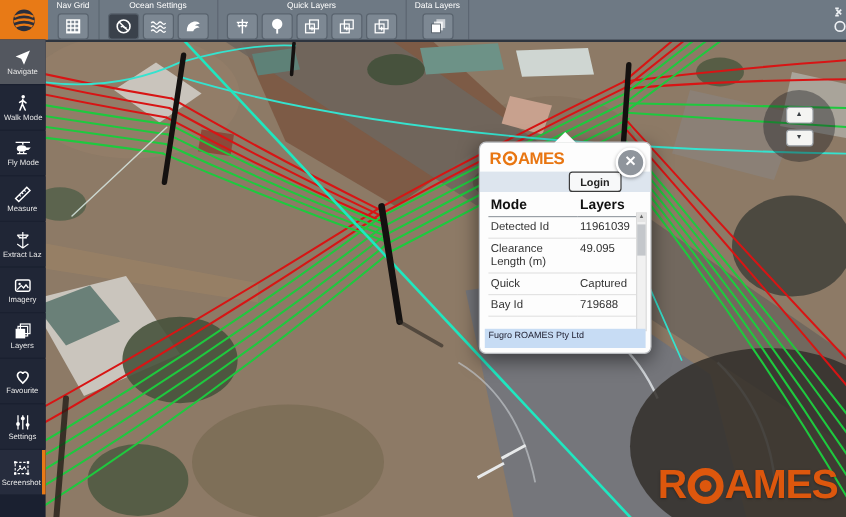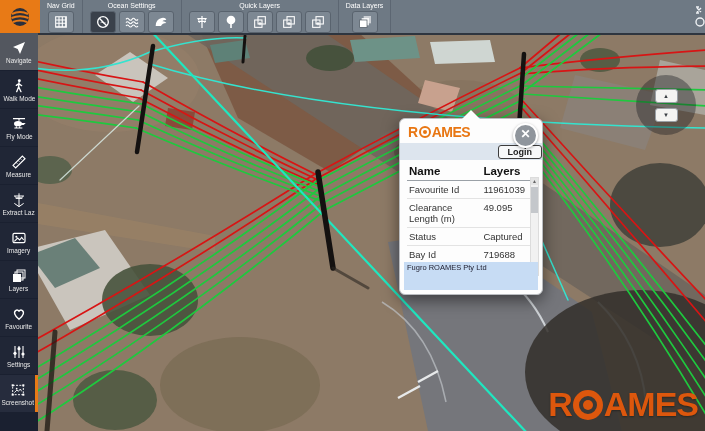--- a/index.html
+++ b/index.html
@@ -43,31 +43,31 @@
     border:1px solid #b9bcc0;border-radius:6px;box-shadow:0 5px 16px rgba(0,0,0,.5);z-index:40;}
   .popup .callout{position:absolute;top:-9px;left:62px;width:0;height:0;
     border-left:9px solid transparent;border-right:9px solid transparent;border-bottom:9px solid #fdfdfd;}
   .phead{padding:5px 8px 1px 8px;display:flex;align-items:center;}
   .brand{color:#e87612;font-weight:bold;font-size:14px;letter-spacing:-0.5px;display:flex;align-items:center;}
   .brand .bo{width:8px;height:8px;border:2.5px solid #e87612;border-radius:50%;position:relative;margin:0 1px;display:inline-block;}
   .brand .bo::after{content:"";position:absolute;left:2px;top:2px;width:4px;height:4px;background:#e87612;border-radius:50%;}
   .closebtn{position:absolute;top:4px;right:4px;width:21px;height:21px;border-radius:50%;
     background:#8f959c;border:2px solid #fff;box-shadow:0 1px 3px rgba(0,0,0,.35);
     color:#fff;font-weight:bold;font-size:12px;line-height:18px;text-align:center;}
-  .loginrow{background:#dde5ee;height:17px;display:flex;justify-content:flex-end;align-items:center;padding-right:0;margin-top:2px;}
+  .loginrow{background:#dde5ee;height:17px;display:flex;justify-content:flex-end;padding-right:24px;margin-top:2px;}
   .loginbtn{background:#f7f8f9;border:1px solid #3c3c3c;border-radius:3px;font-size:9px;font-weight:bold;
     color:#222;padding:1px 9px;line-height:10px;}
   .ptable{width:calc(100% - 18px);margin:2px 0 0 7px;border-collapse:collapse;}
   .ptable th{font-size:11.5px;text-align:left;color:#111;padding:3px 2px;border-bottom:1px solid #9aa0a6;}
   .ptable td{font-size:9.5px;color:#333;padding:3px 2px;border-bottom:1px solid #e3e3e3;vertical-align:top;line-height:11px;}
   .ptable .ncol{width:60%;}
   .scrollbar{position:absolute;right:3px;top:58px;bottom:18px;width:7px;background:#f1f1f1;border:1px solid #dcdcdc;}
   .sb-arrow{height:7px;font-size:5px;line-height:7px;text-align:center;color:#666;background:#e4e4e4;}
   .sb-thumb{position:absolute;top:9px;left:0;right:0;height:26px;background:#c4c7cb;}
-  .pfooter{position:absolute;left:4px;right:4px;bottom:4px;height:28px;background:#c7dcf4;
+  .pfooter{position:absolute;left:4px;right:4px;bottom:4px;height:16px;background:#c7dcf4;
     font-size:7.5px;color:#223;line-height:12px;padding-left:3px;white-space:nowrap;overflow:hidden;}
   
   .watermark{position:absolute;right:7px;bottom:7px;z-index:20;display:flex;align-items:center;
     color:#dd570d;font-weight:bold;font-size:34px;letter-spacing:-1px;text-shadow:0 1px 2px rgba(0,0,0,.35);}
   .watermark .wmo{width:18px;height:18px;border:6px solid #dd570d;border-radius:50%;position:relative;margin:0 1px;display:inline-block;}
   .watermark .wmo::after{content:"";position:absolute;left:4px;top:4px;width:10px;height:10px;background:#dd570d;border-radius:50%;}
   .ic{display:flex;align-items:center;justify-content:center;}
   .ic svg{display:block;}
 </style>
 </head>
@@ -426,35 +426,35 @@
         <span>AMES</span>
       </span>
   </div>
   <div class="closebtn"><span>✕</span></div>
   <div class="loginrow">
     <button class="loginbtn">Login</button>
   </div>
   <table class="ptable">
     <thead>
       <tr>
-        <th class="ncol">Name</th>
+        <th class="ncol">Mode</th>
         <th>Layers</th>
       </tr>
     </thead>
     <tbody>
       <tr>
-          <td class="ncol">Favourite Id</td>
+          <td class="ncol">Detected Id</td>
           <td>11961039</td>
         </tr>
       <tr>
           <td class="ncol">Clearance Length (m)</td>
           <td>49.095</td>
         </tr>
       <tr>
-          <td class="ncol">Status</td>
+          <td class="ncol">Quick</td>
           <td>Captured</td>
         </tr>
       <tr>
           <td class="ncol">Bay Id</td>
           <td>719688</td>
         </tr>
     </tbody>
   </table>
   <div class="scrollbar">
     <div class="sb-arrow">▲</div>

